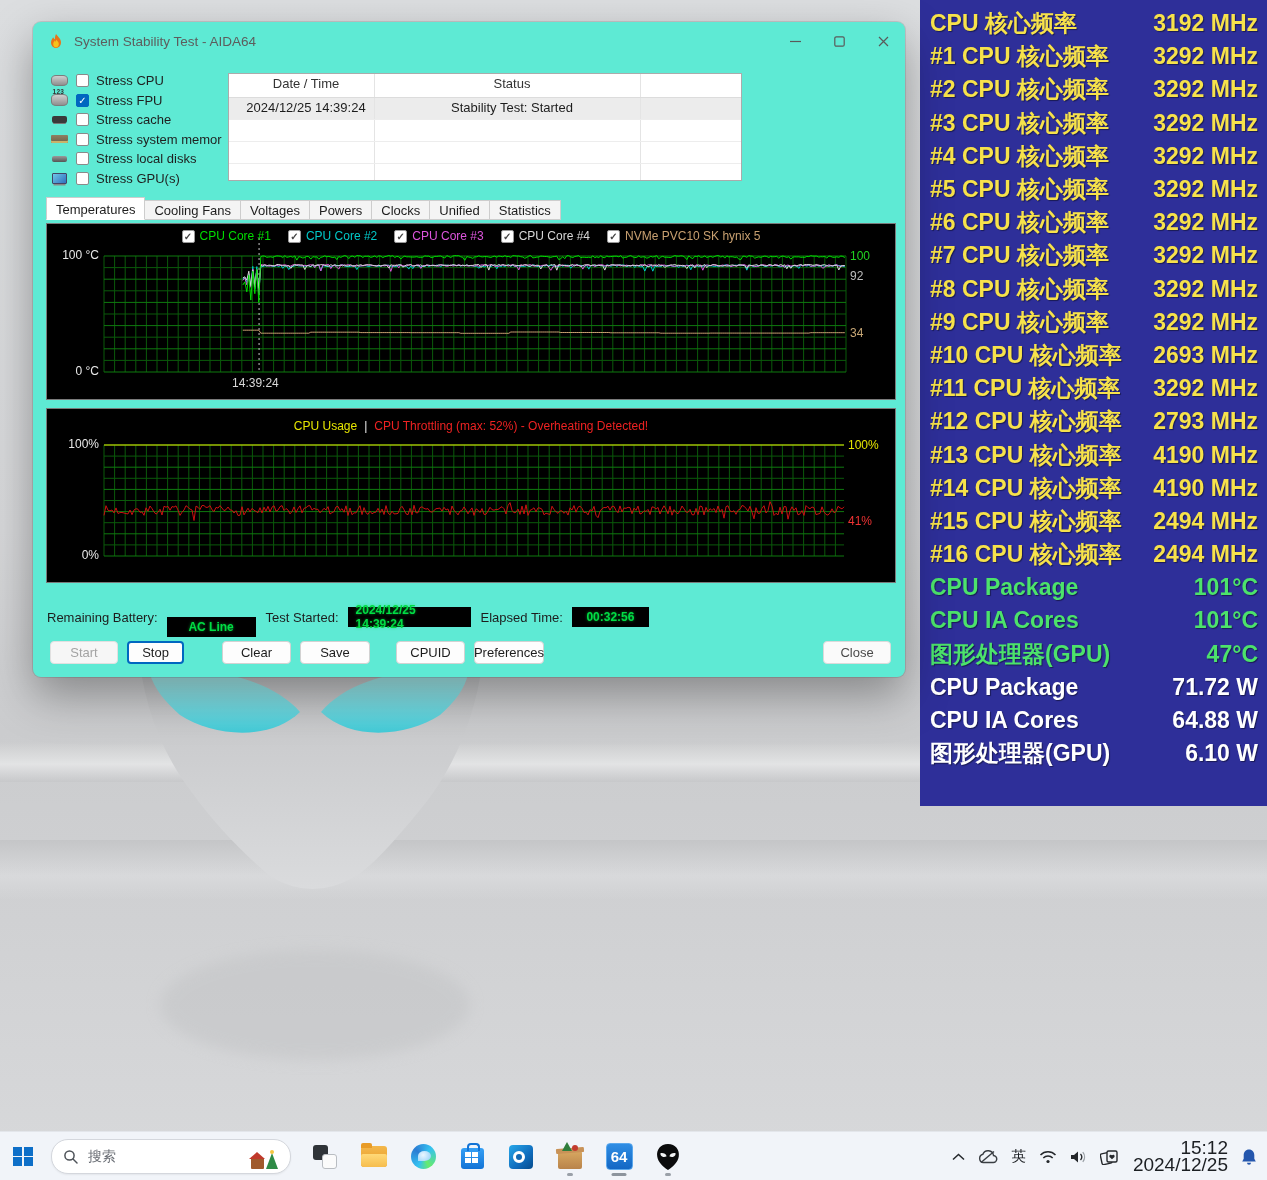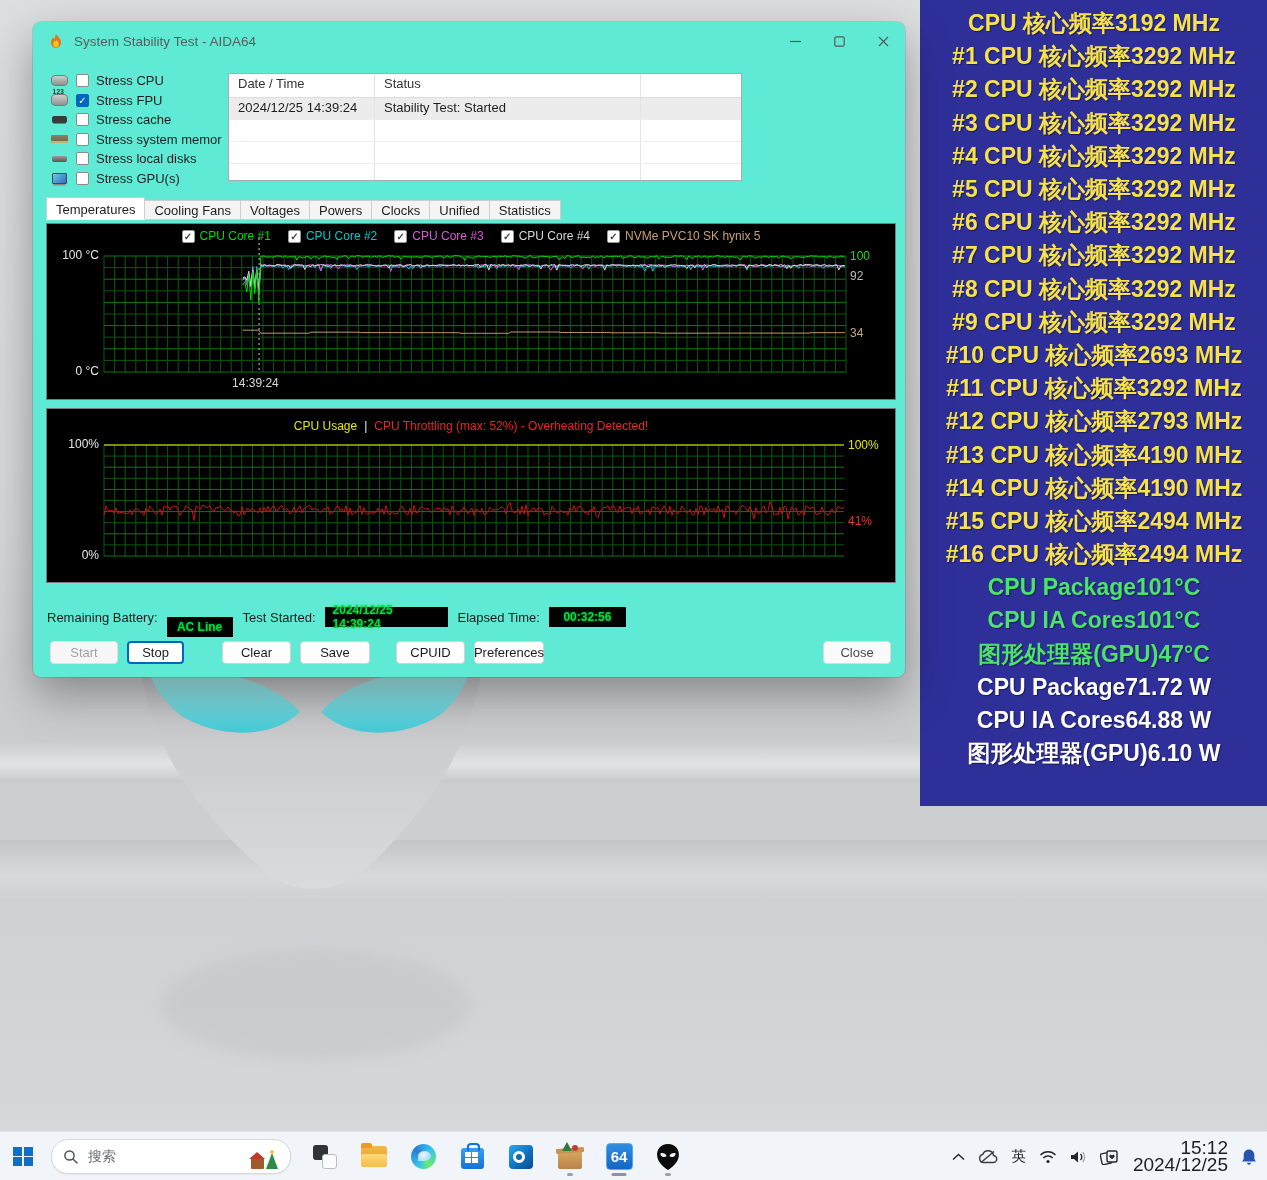--- a/index.html
+++ b/index.html
@@ -11,21 +11,21 @@
   
   .desk-band{position:absolute;left:0;width:100%;pointer-events:none;}
   #band1{top:742px;height:40px;background:linear-gradient(180deg,rgba(255,255,255,0) 0%,rgba(255,255,255,.45) 55%,rgba(190,191,193,.35) 100%);}
   #band2{top:840px;height:60px;background:linear-gradient(180deg,rgba(175,176,178,.30),rgba(230,231,233,.40) 60%,rgba(200,201,203,0));}
   #alien-wallpaper{position:absolute;left:120px;top:640px;z-index:1;}
   
   #sensor-panel{
     position:absolute;top:0;right:0;width:347px;height:806px;z-index:5;
     background:#2e2f99;padding-top:7px;box-sizing:border-box;
   }
-  .sp-row{height:33.2px;display:flex;align-items:center;justify-content:center;
+  .sp-row{height:33.2px;display:flex;align-items:center;justify-content:space-between;
     padding:0 9px 0 10px;font-weight:700;font-size:23px;letter-spacing:0;
     text-shadow:1px 1px 1px rgba(0,0,0,.45);white-space:nowrap;}
   .sp-frequency{color:#f7e24b;}
   .sp-temperature{color:#4ce36b;}
   .sp-power{color:#ffffff;}
   
   #app-window{
     position:absolute;left:33px;top:22px;width:872px;height:655px;z-index:10;
     background:#5eead4;border-radius:8px;
     box-shadow:0 18px 45px rgba(0,0,0,.35),0 0 0 1px rgba(0,0,0,.10);
@@ -50,21 +50,21 @@
   .g-fpu::after{content:"123";position:absolute;left:1px;top:-7px;font-size:6.5px;color:#333;font-weight:700;letter-spacing:.3px;}
   .g-cache{width:15px;height:7px;background:#3a3a3a;border-radius:2px;box-shadow:0 2px 0 -1px #777;}
   .g-mem{width:17px;height:8px;background:linear-gradient(180deg,#8f8062,#6e6148);border-radius:1px;box-shadow:inset 0 -2px 0 #c9b26a;}
   .g-disk{width:15px;height:6px;background:linear-gradient(180deg,#9a9a9a,#555);border-radius:2px;}
   .g-gpu{width:13px;height:9px;background:linear-gradient(135deg,#6fc7e8,#2f6fbd);border:1px solid #446;border-radius:1px;box-shadow:0 3px 0 -1.5px #888;}
   
   #log-table{position:absolute;left:195px;top:51px;width:514px;height:108px;background:#fff;border:1px solid #ababab;box-sizing:border-box;overflow:hidden;}
   .lt-row{display:flex;height:21px;border-bottom:1px solid #ededed;position:relative;}
   .lt-row.header{height:23px;border-bottom:1px solid #dcdcdc;}
   .lt-row.selected{background:#ececec;}
-  .lt-cell{font-size:13px;color:#1d1d1d;padding:2px 0 0 9px;box-sizing:border-box;white-space:nowrap;overflow:hidden;}
+  .lt-cell{font-size:13px;color:#1d1d1d;padding:2px 0 0 9px;box-sizing:border-box;white-space:nowrap;overflow:hidden;text-align:center;}
   .lt-c0{width:146px;border-right:1px solid #e4e4e4;}
   .lt-c1{width:266px;border-right:1px solid #e4e4e4;}
   .lt-c2{flex:1;}
   .lt-row.header .lt-cell{color:#333;}
   
   #tabs{position:absolute;left:13px;top:175px;height:23px;display:flex;align-items:flex-end;}
   .tab{font-size:13px;color:#1d1d1d;background:#f4f4f4;border:1px solid #cdcdcd;border-left:none;
        padding:2px 9px 3px 9px;height:20px;box-sizing:border-box;white-space:nowrap;}
   .tab:first-child{border-left:1px solid #cdcdcd;}
   .tab.active{background:#fff;height:23px;padding-top:4px;border-bottom-color:#fff;position:relative;z-index:2;}
@@ -78,21 +78,21 @@
   .leg-item{display:flex;align-items:center;gap:5px;}
   .leg-chk{width:13px;height:13px;background:#fff;border:1px solid #999;border-radius:2px;display:flex;align-items:center;justify-content:center;font-size:10px;color:#444;font-weight:700;box-sizing:border-box;}
   .leg-label{font-size:12px;font-weight:400;}
   #usage-title{position:absolute;left:0;right:0;top:10px;display:flex;justify-content:center;gap:7px;z-index:3;}
   #usage-title span{font-size:12px;white-space:nowrap;}
   
   #footer-fields{position:absolute;left:14px;top:583px;height:24px;display:flex;align-items:center;}
   .ff-label{font-size:13px;color:#1d1d1d;margin-right:9px;white-space:nowrap;}
   .lcd{background:#000;color:#00dd44;font-size:12px;font-weight:700;height:20px;display:flex;align-items:center;justify-content:center;
        padding:0 8px;box-sizing:border-box;text-shadow:0 0 3px rgba(0,220,70,.6);}
-  .lcd0{width:66px;margin-right:10px;margin-top:20px;}
+  .lcd0{width:89px;margin-right:10px;margin-top:20px;}
   .lcd1{width:123px;margin-right:10px;}
   .lcd2{width:77px;}
   
   .wbtn{position:absolute;top:619px;height:23px;font-size:13px;font-family:"Liberation Sans",sans-serif;
         background:#fdfdfd;border:1px solid #d2d2d2;border-radius:4px;color:#1c1c1c;display:flex;align-items:center;justify-content:center;box-sizing:border-box;}
   .b-start{left:17px;width:68px;color:#a3a3a3;background:#f6f6f6;border-color:#e0e0e0;}
   .b-stop{left:94px;width:57px;border:2px solid #0067c0;}
   .b-clear{left:189px;width:69px;}
   .b-save{left:267px;width:70px;}
   .b-cpuid{left:363px;width:69px;}

